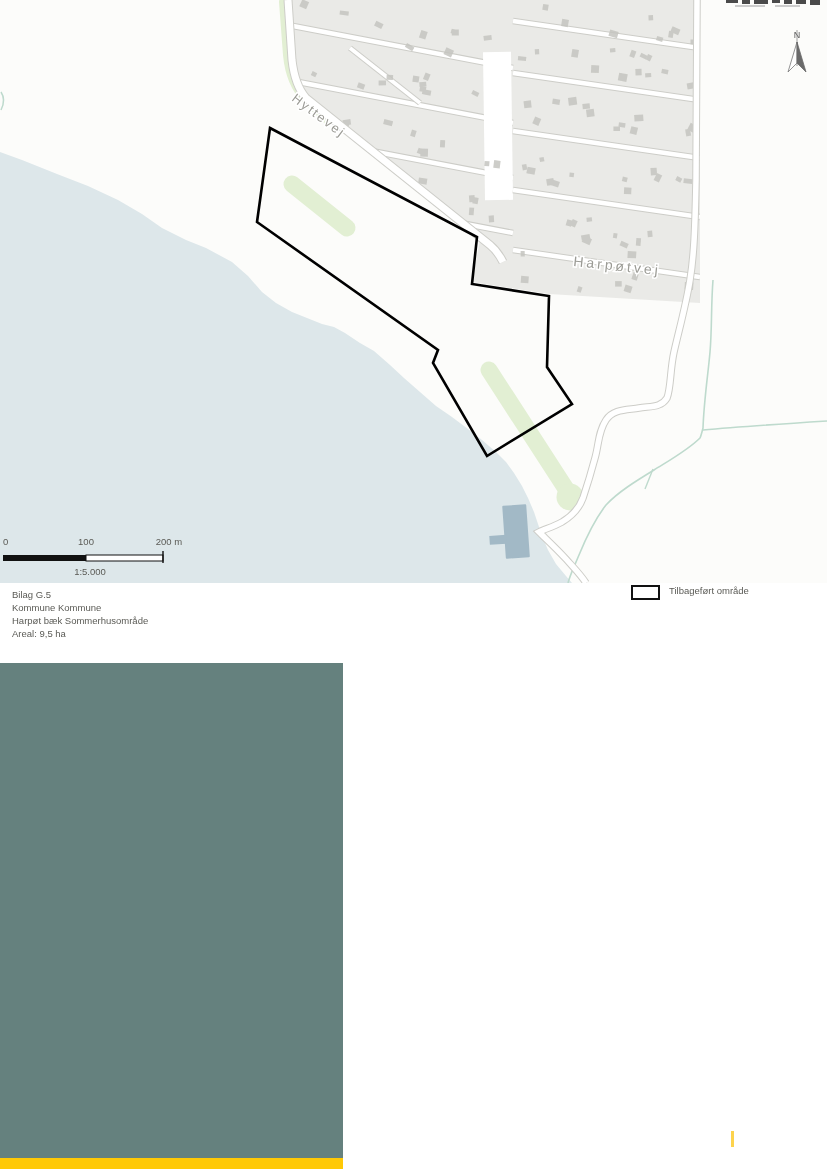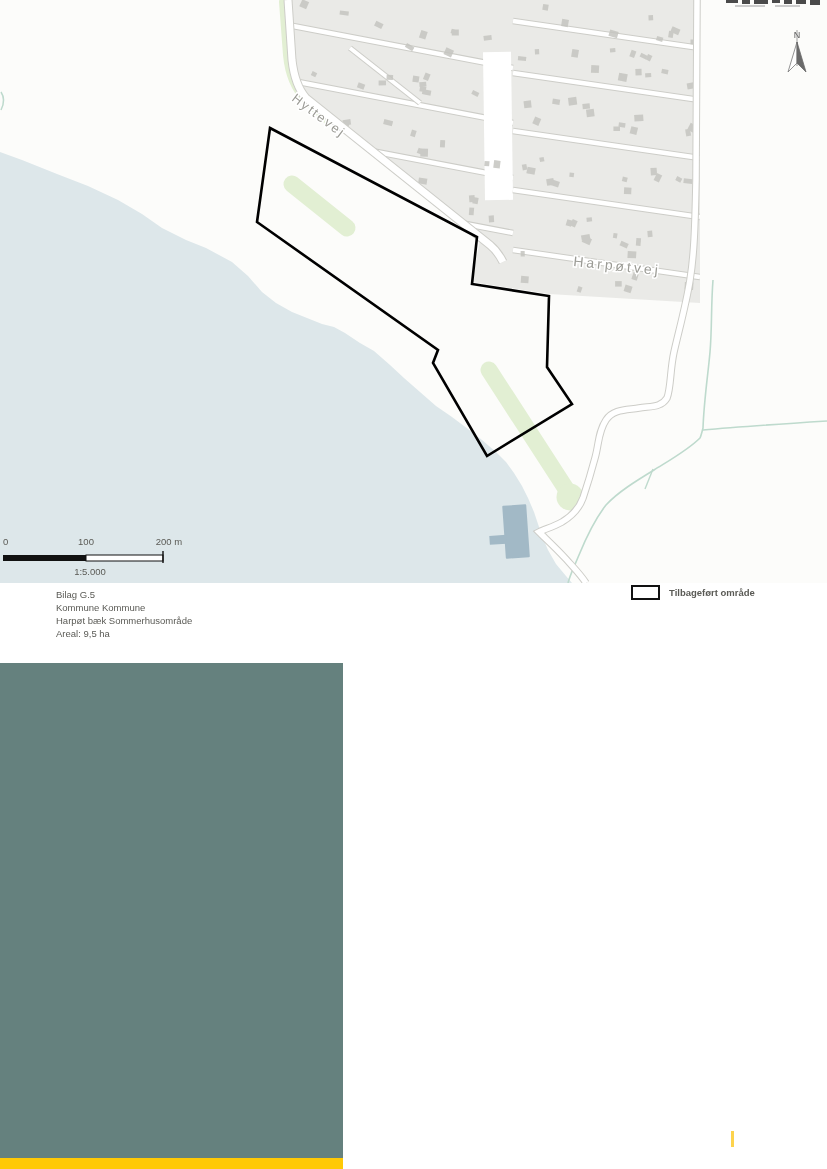--- a/index.html
+++ b/index.html
@@ -16,22 +16,22 @@
   .green{stroke:var(--c-green);fill:none;}
   .greenfill{fill:var(--c-green);}
   .stream{stroke:var(--c-stream);fill:none;}
   .pier{fill:var(--c-pier);}
   .boundary{stroke:var(--c-boundary);fill:none;}
   .maplabel{fill:var(--c-map_label);stroke:#ffffff;stroke-width:3px;
             paint-order:stroke;letter-spacing:2px;}
   .sbtext{fill:var(--c-text);font-size:9.5px;}
 
   .caption{position:absolute;left:12px;top:588px;color:var(--c-text);
-           font-size:9.5px;line-height:13px;margin-left:44px;}
-  .legend{position:absolute;left:631px;top:585px;display:flex;align-items:center;font-weight:bold;}
+           font-size:9.5px;line-height:13px;}
+  .legend{position:absolute;left:631px;top:585px;display:flex;}
   .legend-swatch{width:25px;height:11px;background:#ffffff;
                  border:2.5px solid #111111;}
   .legend-label{margin-left:9px;color:var(--c-text);font-size:9.5px;}
 
   .teal-block{position:absolute;left:0;top:663px;width:343px;height:495px;
               background:var(--c-teal_block);}
   .yellow-bar{position:absolute;left:0;top:1158px;width:343px;height:11px;
               background:var(--c-yellow_bar);}
   .yellow-tick{position:absolute;left:731px;top:1131px;width:3px;height:16px;
                background:var(--c-yellow_tick);}

